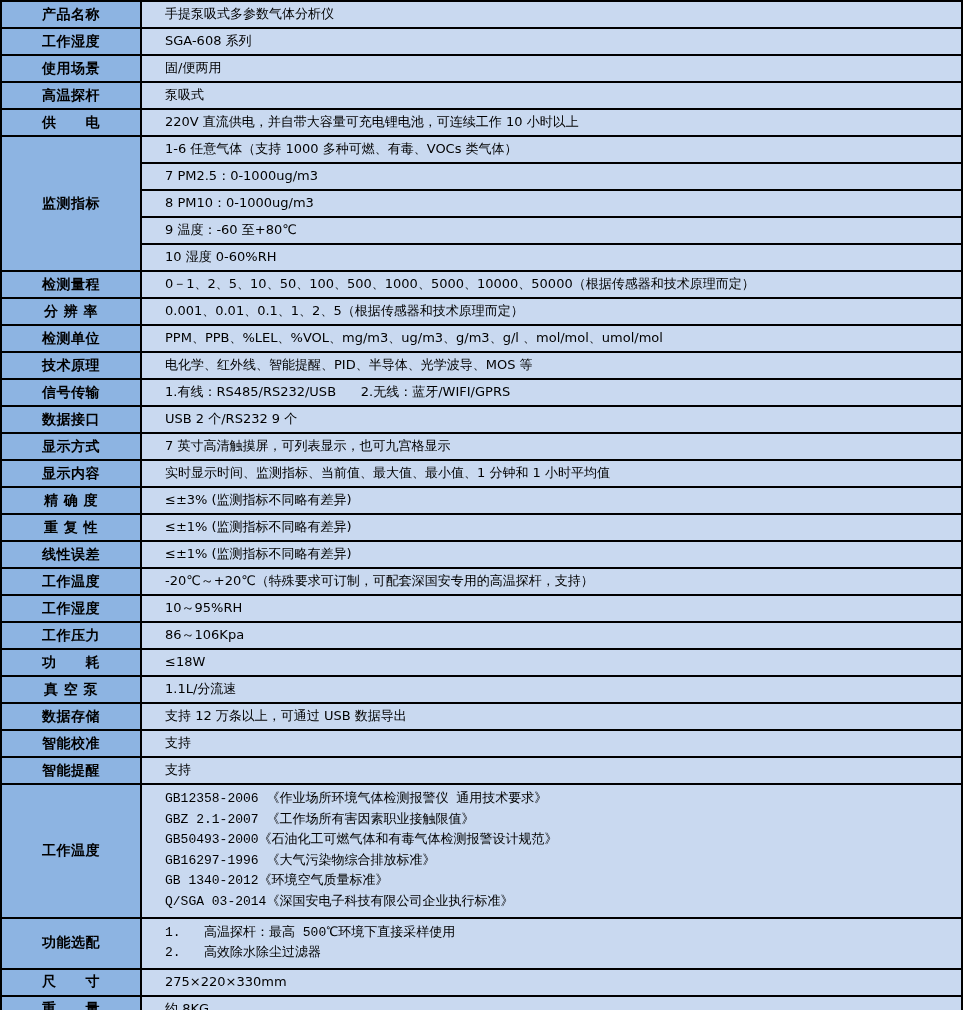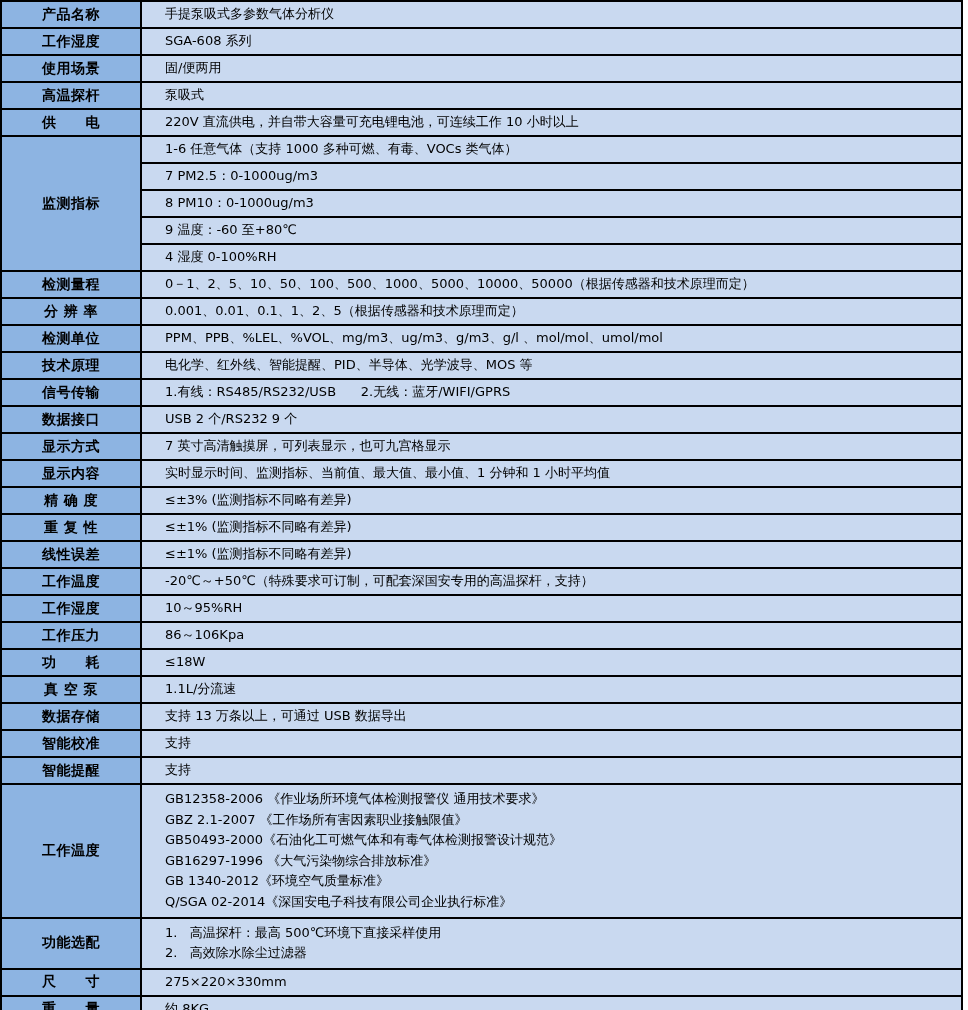--- a/index.html
+++ b/index.html
@@ -36,21 +36,21 @@
   }
   td.value{
     background:var(--value-bg);
     font-size:13px;
     padding:2px 6px 2px 23px;
     white-space:pre-wrap;
     line-height:1.4;
     margin-left:7px;
   }
   tr.std td{height:27px;}
-  td.value.multi{padding-top:4px;padding-bottom:4px;}
+  td.value.multi{padding-top:4px;padding-bottom:4px;font-family:Liberation Mono, monospace;}
   td.value.multi div{line-height:20.6px;}
 </style>
 <title>手提泵吸式多参数气体分析仪规格表</title></head>
 <body>
 
 <table class="spec">
   <tbody>
       <tr class="std">
         <td class="label">产品名称</td>
         <td class="value">手提泵吸式多参数气体分析仪</td>
@@ -78,21 +78,21 @@
       <tr class="std">
         <td class="value">7 PM2.5：0-1000ug/m3</td>
       </tr>
       <tr class="std">
         <td class="value">8 PM10：0-1000ug/m3</td>
       </tr>
       <tr class="std">
         <td class="value">9 温度：-60 至+80℃</td>
       </tr>
       <tr class="std">
-        <td class="value">4 湿度 0-100%RH</td>
+        <td class="value">10 湿度 0-60%RH</td>
       </tr>
       <tr class="std">
         <td class="label">检测量程</td>
         <td class="value">0－1、2、5、10、50、100、500、1000、5000、10000、50000（根据传感器和技术原理而定）</td>
       </tr>
       <tr class="std">
         <td class="label">分 辨 率</td>
         <td class="value">0.001、0.01、0.1、1、2、5（根据传感器和技术原理而定）</td>
       </tr>
       <tr class="std">
@@ -126,53 +126,53 @@
       <tr class="std">
         <td class="label">重 复 性</td>
         <td class="value">≤±1% (监测指标不同略有差异)</td>
       </tr>
       <tr class="std">
         <td class="label">线性误差</td>
         <td class="value">≤±1% (监测指标不同略有差异)</td>
       </tr>
       <tr class="std">
         <td class="label">工作温度</td>
-        <td class="value">-20℃～+50℃（特殊要求可订制，可配套深国安专用的高温探杆，支持）</td>
+        <td class="value">-20℃～+20℃（特殊要求可订制，可配套深国安专用的高温探杆，支持）</td>
       </tr>
       <tr class="std">
         <td class="label">工作湿度</td>
         <td class="value">10～95%RH</td>
       </tr>
       <tr class="std">
         <td class="label">工作压力</td>
         <td class="value">86～106Kpa</td>
       </tr>
       <tr class="std">
         <td class="label">功　　耗</td>
         <td class="value">≤18W</td>
       </tr>
       <tr class="std">
         <td class="label">真 空 泵</td>
         <td class="value">1.1L/分流速</td>
       </tr>
       <tr class="std">
         <td class="label">数据存储</td>
-        <td class="value">支持 13 万条以上，可通过 USB 数据导出</td>
+        <td class="value">支持 12 万条以上，可通过 USB 数据导出</td>
       </tr>
       <tr class="std">
         <td class="label">智能校准</td>
         <td class="value">支持</td>
       </tr>
       <tr class="std">
         <td class="label">智能提醒</td>
         <td class="value">支持</td>
       </tr>
       <tr class="">
         <td class="label">工作温度</td>
-        <td class="value multi"><div>GB12358-2006 《作业场所环境气体检测报警仪 通用技术要求》</div><div>GBZ 2.1-2007 《工作场所有害因素职业接触限值》</div><div>GB50493-2000《石油化工可燃气体和有毒气体检测报警设计规范》</div><div>GB16297-1996 《大气污染物综合排放标准》</div><div>GB 1340-2012《环境空气质量标准》</div><div>Q/SGA 02-2014《深国安电子科技有限公司企业执行标准》</div></td>
+        <td class="value multi"><div>GB12358-2006 《作业场所环境气体检测报警仪 通用技术要求》</div><div>GBZ 2.1-2007 《工作场所有害因素职业接触限值》</div><div>GB50493-2000《石油化工可燃气体和有毒气体检测报警设计规范》</div><div>GB16297-1996 《大气污染物综合排放标准》</div><div>GB 1340-2012《环境空气质量标准》</div><div>Q/SGA 03-2014《深国安电子科技有限公司企业执行标准》</div></td>
       </tr>
       <tr class="">
         <td class="label">功能选配</td>
         <td class="value multi"><div>1.   高温探杆：最高 500℃环境下直接采样使用</div><div>2.   高效除水除尘过滤器</div></td>
       </tr>
       <tr class="std">
         <td class="label">尺　　寸</td>
         <td class="value">275×220×330mm</td>
       </tr>
       <tr class="std">

